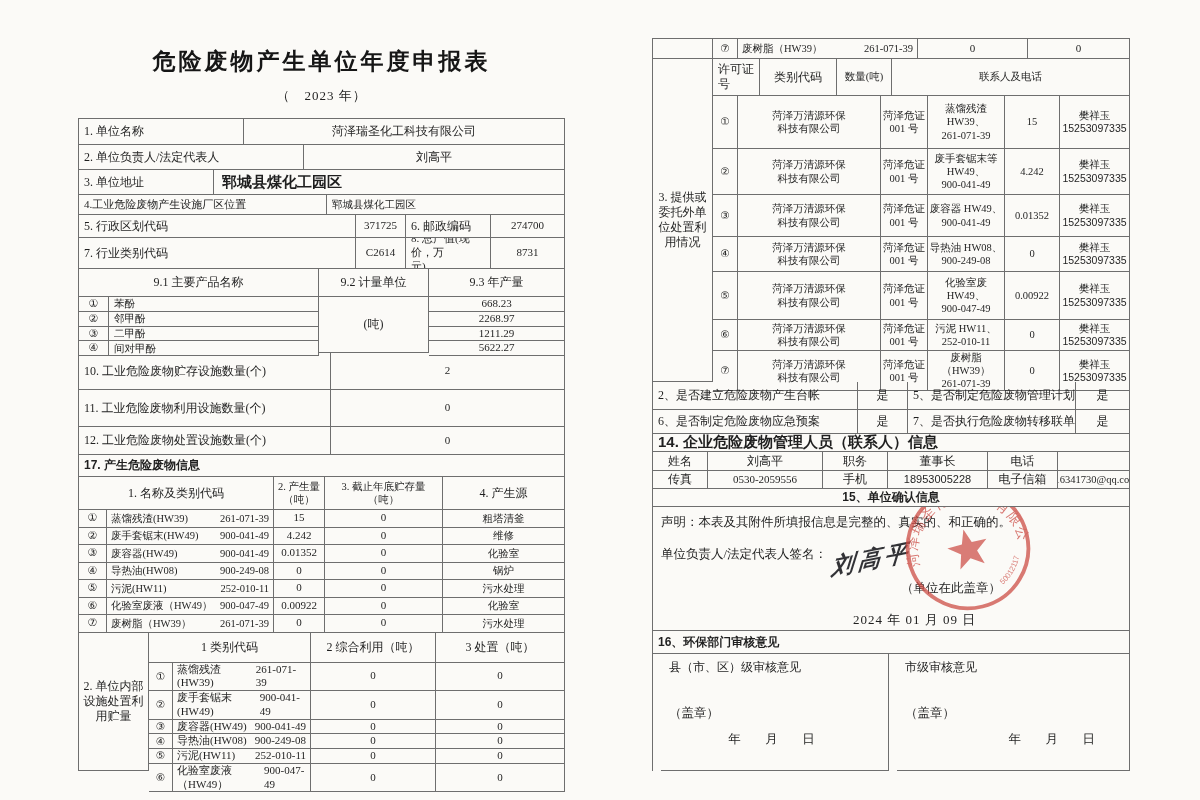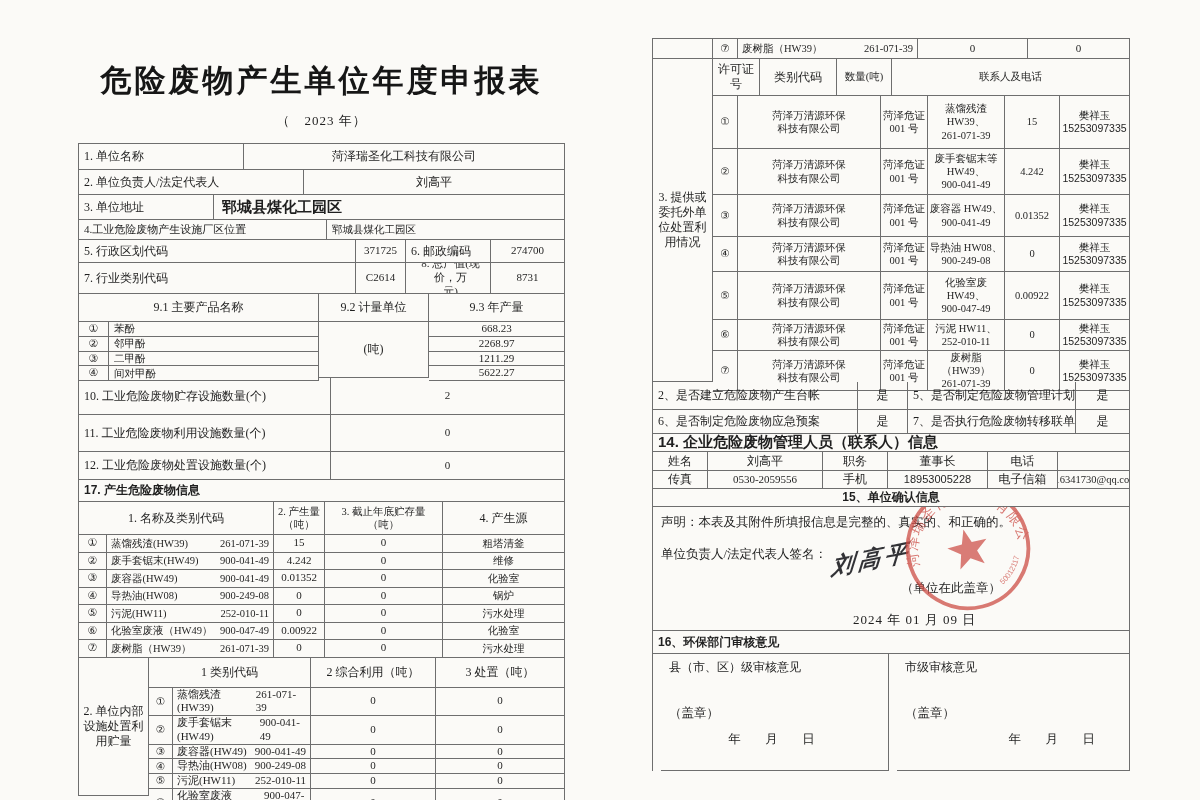--- a/index.html
+++ b/index.html
@@ -2,27 +2,27 @@
 <html><head>
 <meta charset="utf-8">
 <style>
   html,body{margin:0;padding:0;}
   body{width:1200px;height:800px;background:#fbfaf7;position:relative;
        font-family:"Liberation Serif","DejaVu Serif",serif;color:#1f1f1f;overflow:hidden;}
   .page{position:absolute;}
   #pageL{left:78px;top:36px;width:487px;}
   #pageR{left:652px;top:38px;width:478px;}
   .doc-title{font-family:"Liberation Sans","DejaVu Sans",sans-serif;font-weight:bold;
-             font-size:31px;letter-spacing:3px;text-align:center;margin:24px 0 10px 0;color:#161616;}
+             font-size:23px;letter-spacing:3px;text-align:center;margin:10px 0 10px 0;color:#161616;}
   .doc-sub{text-align:center;font-size:13px;margin-bottom:13px;letter-spacing:1px;}
   .tbl{border-top:1px solid #6e6e6e;border-left:1px solid #6e6e6e;font-size:12px;background:transparent;}
   .row{display:flex;}
   .cell{border-right:1px solid #6e6e6e;border-bottom:1px solid #6e6e6e;box-sizing:border-box;
         display:flex;align-items:center;justify-content:center;text-align:center;overflow:hidden;line-height:1.25;}
-  .lbl{justify-content:flex-start;text-align:center;padding-left:5px;}
+  .lbl{justify-content:flex-start;text-align:left;padding-left:5px;}
   .flex1{flex:1;}
   .pre{white-space:pre-line;}
   .sm{font-size:11px;}
   .s10{font-size:10.5px;}
   .s11{font-size:11px;}
   .bigval{font-weight:bold;font-size:15px;justify-content:flex-start;padding-left:8px;
           font-family:"Liberation Sans","DejaVu Sans",sans-serif;}
   .sect{font-family:"Liberation Sans","DejaVu Sans",sans-serif;font-weight:bold;font-size:12px;}
   .sans{font-family:"Liberation Sans","DejaVu Sans",sans-serif;}
   .split{justify-content:space-between;padding:0 4px;text-align:left;}

